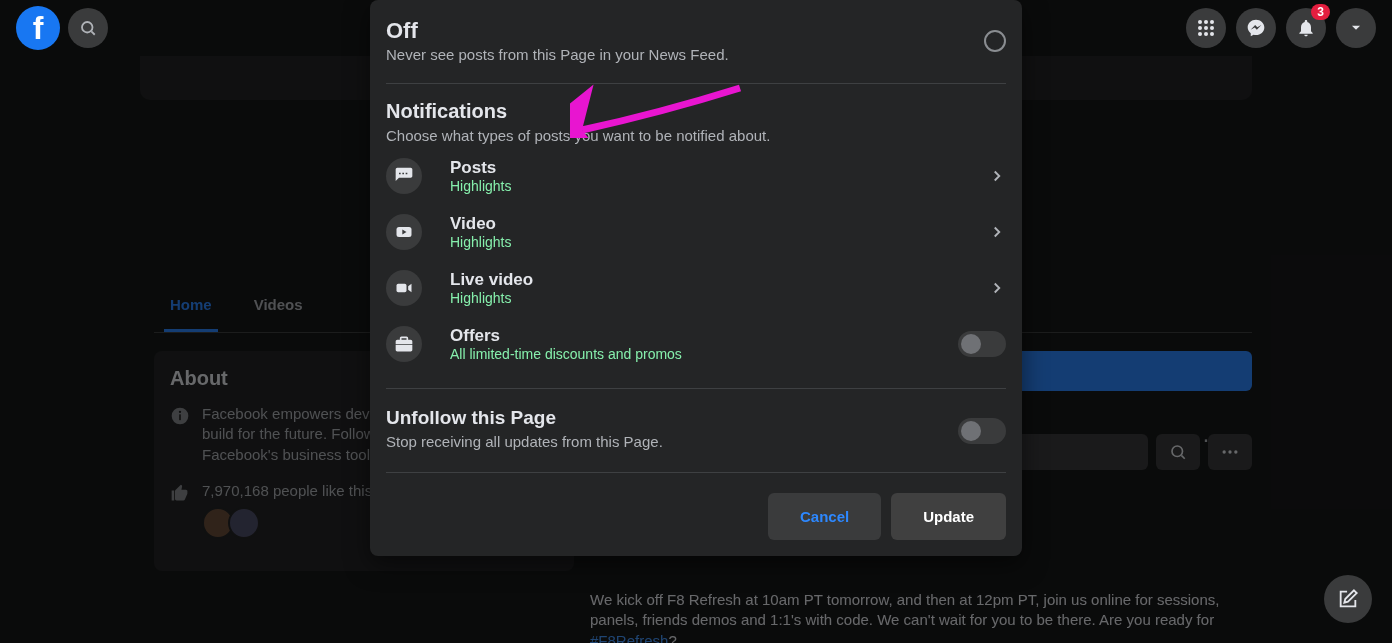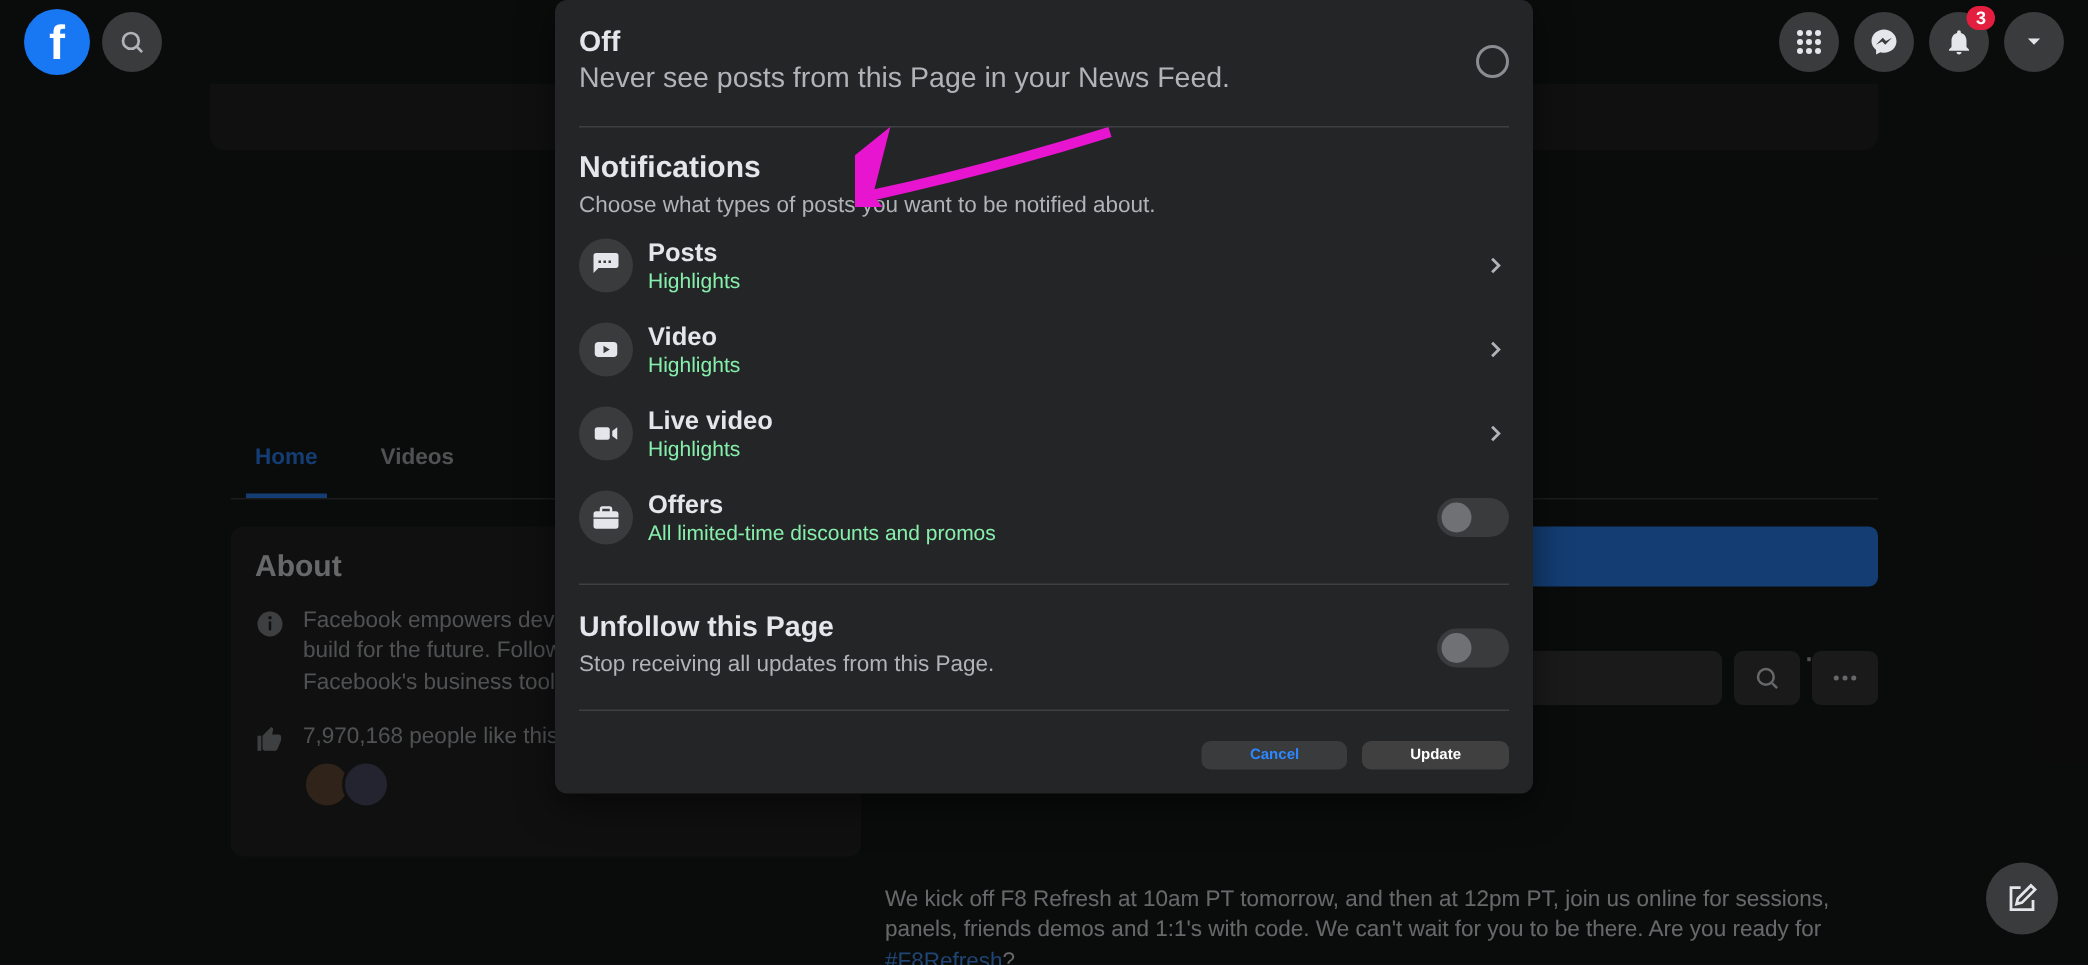--- a/index.html
+++ b/index.html
@@ -124,30 +124,30 @@
     background: #242526;
     border-radius: 8px;
     z-index: 30;
     padding: 12px 16px 16px 16px;
     box-shadow: 0 8px 24px rgba(0,0,0,0.5);
   }
   .section { padding: 10px 0; }
   .hr { border: none; border-top: 1px solid #3e4042; margin: 6px 0; }
   .off-row { display:flex; align-items:center; padding: 6px 0 14px 0; }
   .off-text { flex:1; }
-  .off-title { font-size: 19px; font-weight: 600; color:#e4e6eb; }
-  .off-sub { font-size: 19px; color:#b0b3b8; margin-top:2px; }
+  .off-title { font-size: 22px; font-weight: 600; color:#e4e6eb; }
+  .off-sub { font-size: 15px; color:#b0b3b8; margin-top:2px; }
   .radio-outer {
     width: 22px; height: 22px; border-radius:50%;
     border: 2px solid #8a8d91;
   }
   .section-title { font-size: 20px; font-weight: 700; margin-bottom: 4px; }
   .section-sub { font-size: 15px; color:#b0b3b8; margin-bottom: 4px; }
   .opt-row {
-    display:flex; align-items:center; gap: 10px;
+    display:flex; align-items:center; gap: 28px;
     padding: 10px 0;
     cursor:pointer;
   }
   .opt-icon {
     width: 36px; height:36px; border-radius:50%;
     background:#3a3b3c;
     display:flex; align-items:center; justify-content:center;
     flex-shrink:0;
   }
   .opt-text { flex:1; }
@@ -161,21 +161,21 @@
   .toggle .knob {
     position:absolute; left:3px; top:3px;
     width: 20px; height:20px; border-radius:50%;
     background:#6f7175;
   }
   .modal-footer {
     display:flex; justify-content:flex-end; gap:10px;
     padding-top: 14px;
   }
   .btn {
-    padding: 4px 32px; border-radius:6px; font-size:10px; font-weight:600;
+    padding: 15px 32px; border-radius:6px; font-size:15px; font-weight:600;
     cursor:pointer; border:none;
   }
   .btn-secondary { background:#3a3b3c; color:#2d88ff; }
   .btn-primary { background:#404040; color:#fff; }
   
   .arrow {
     position:absolute;
     left: 570px; top: 78px;
     z-index: 40;
     pointer-events:none;

